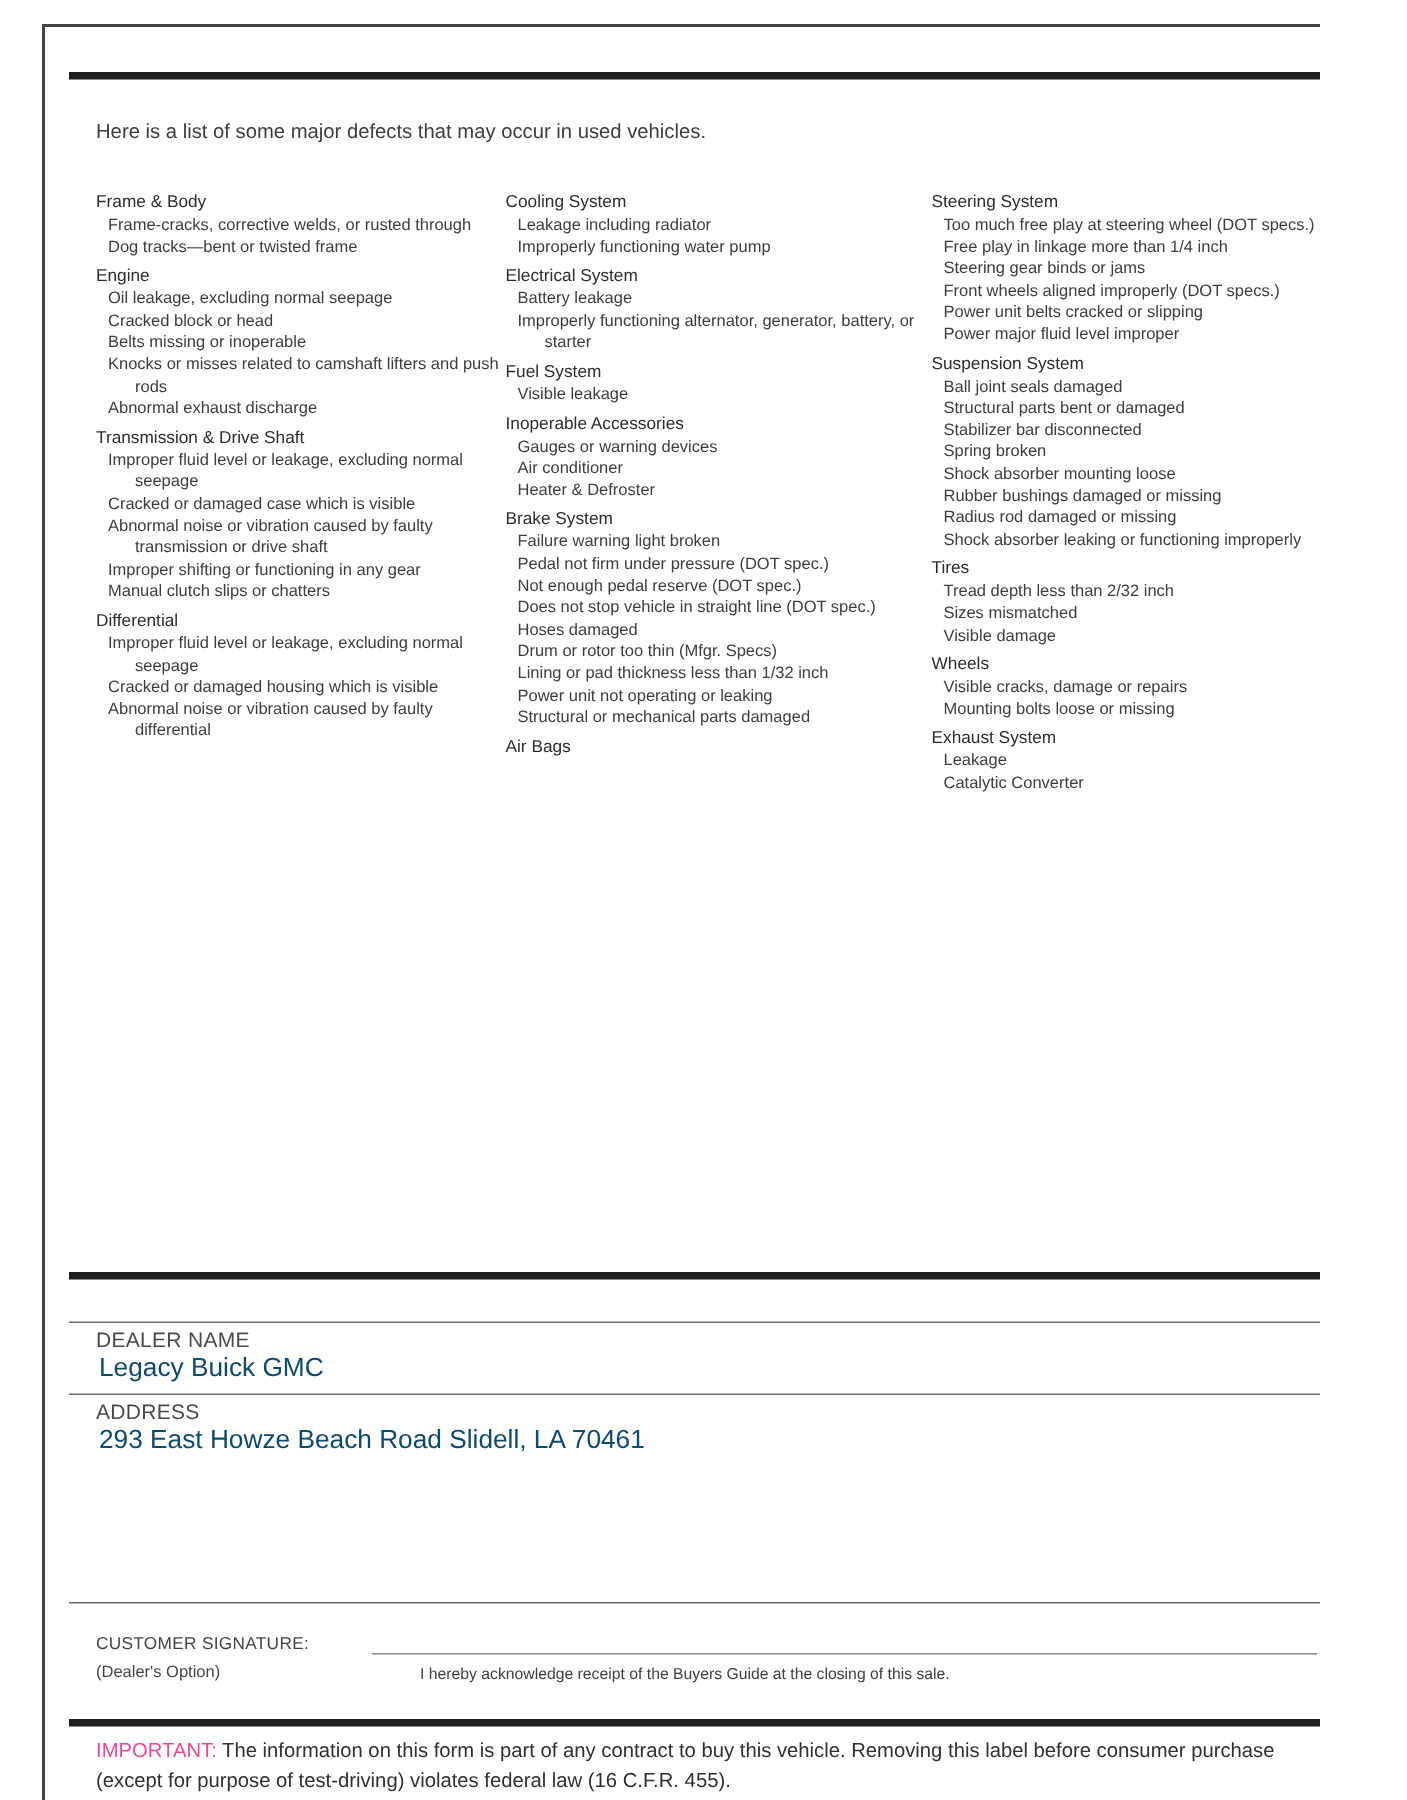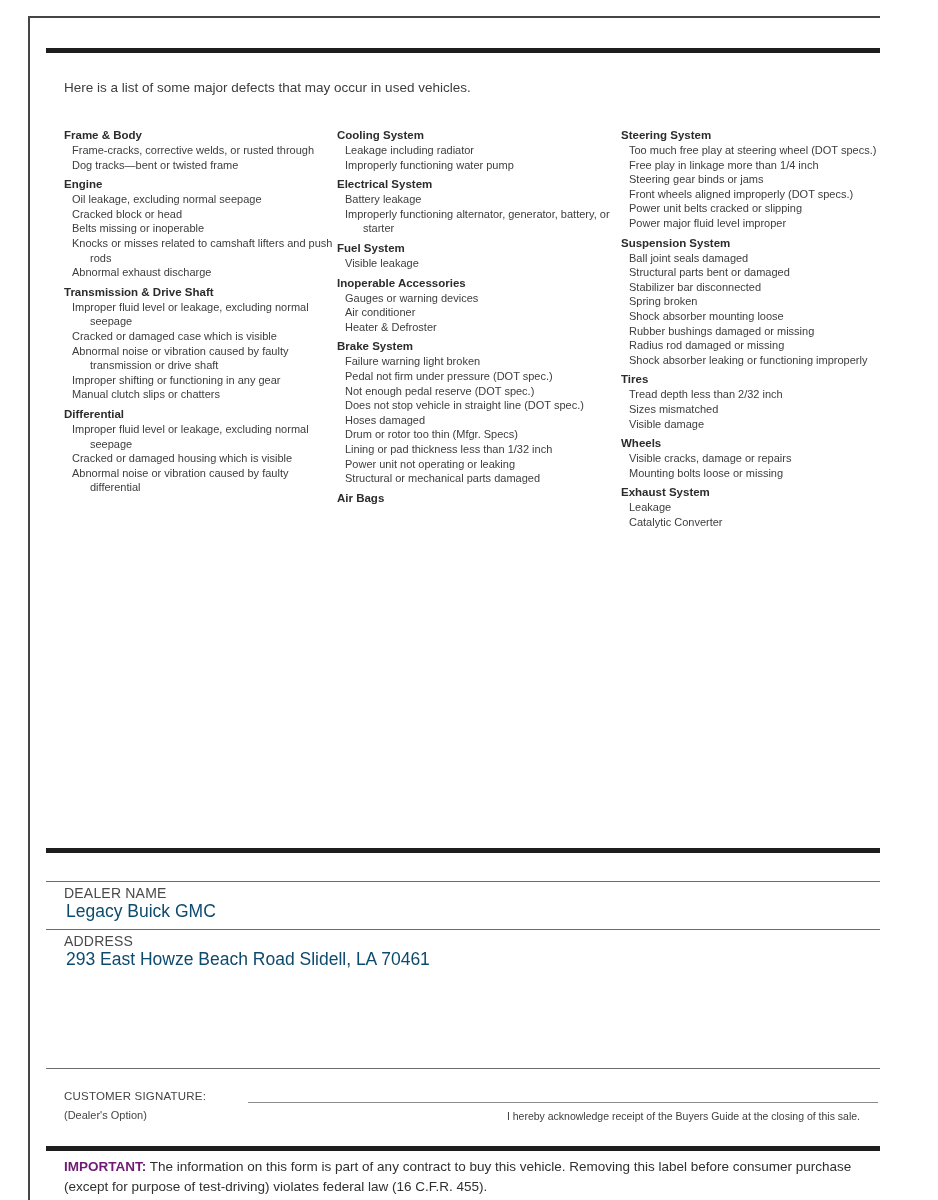--- a/index.html
+++ b/index.html
@@ -9,34 +9,34 @@
   .rule{position:absolute;left:46px;width:849px;height:5px;background:#1e1e1e}
   .rule-top{top:48px}
   .rule-mid{top:848px}
   .rule-bottom{top:1146px}
   .intro{position:absolute;left:64px;top:80px;font-size:13.5px;color:#3d3d3d}
   .col{position:absolute;top:128px;font-size:11px;line-height:14.6px;color:#3d3d3d}
   .col1{left:64px;width:270px}
   .col2{left:337px;width:281px}
   .col3{left:621px;width:288px}
   .section{margin-bottom:5px}
-  .sec-heading{font-weight:bold;font-size:11.5px;color:#2c2c2c;line-height:15px}
+  .sec-heading{font-weight:normal;font-size:11.5px;color:#2c2c2c;line-height:15px}
   .item{padding-left:26px;text-indent:-18px}
   .field{position:absolute;left:46px;width:849px}
   .field-line{border-top:1px solid #6b6b6b;height:0}
   .line-abs{position:absolute;left:46px;width:849px;border-top:1px solid #6b6b6b;height:0}
   .field-label{margin:3px 0 0 18px;font-size:14px;color:#4a4a4a;letter-spacing:.2px}
   .field-value{margin:0 0 0 20px;font-size:17.5px;color:#0c4a6e}
   .email-label{position:absolute;left:422px;top:4px;font-size:11.5px;color:#4a4a4a;letter-spacing:.2px}
   .sig-label{position:absolute;left:64px;top:1090px;font-size:11.5px;color:#444;letter-spacing:.2px}
   .sig-line{position:absolute;left:248px;top:1102px;width:630px;border-top:1px solid #8a8a8a;height:0}
   .sig-note{position:absolute;left:64px;top:1109px;font-size:11px;color:#454545}
-  .sig-ack{position:absolute;left:280px;top:1110px;width:580px;text-align:right;font-size:10.5px;color:#3e3e3e}
+  .sig-ack{position:absolute;left:280px;top:1110px;width:580px;text-align:left;font-size:10.5px;color:#3e3e3e}
   .important{position:absolute;left:64px;top:1157px;width:818px;font-size:13.5px;line-height:1.5;color:#303030}
-  .important .imp-label{font-weight:bold;color:#701a75}
+  .important .imp-label{font-weight:normal;color:#ec4899}
 </style>
 </head>
 <body>
 
 <div class="page">
   <div class="page-border"></div>
 
   <div class="rule rule-top"></div>
 
   <div class="intro">Here is a list of some major defects that may occur in used vehicles.</div>

